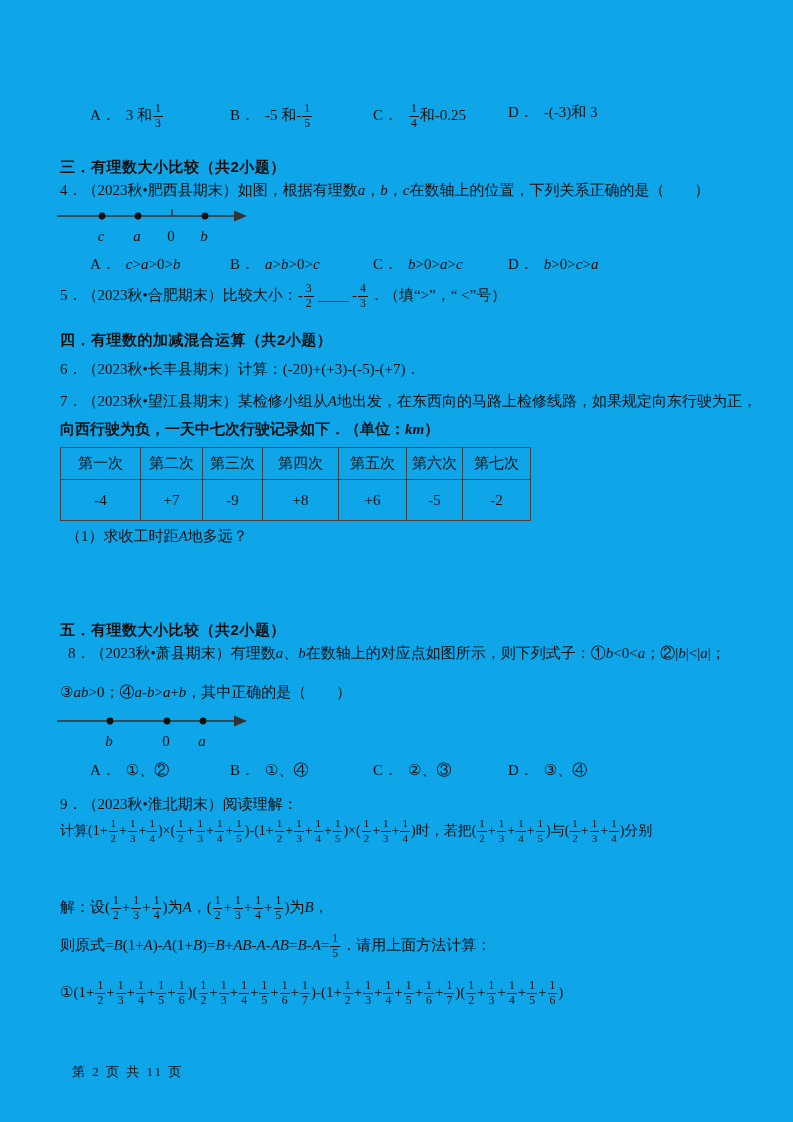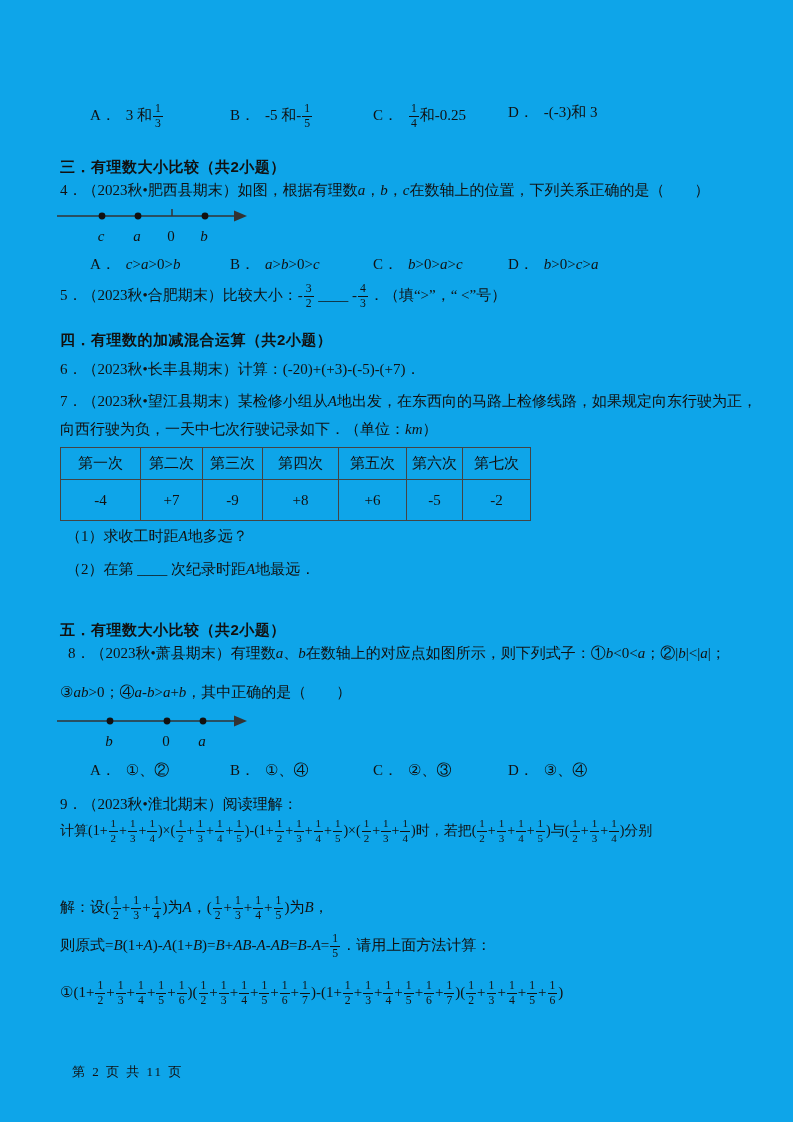--- a/index.html
+++ b/index.html
@@ -72,21 +72,21 @@
     <span class="opt" style="left:508px;"><span class="olabel">D．</span><span><i>b</i>&gt;0&gt;<i>c</i>&gt;<i>a</i></span></span>
   </div>
 
   <div class="abs" style="top:283px;left:60px;">5．（2023秋•合肥期末）比较大小：-<span class="frac"><span class="fn">3</span><span class="fd">2</span></span> ____ -<span class="frac"><span class="fn">4</span><span class="fd">3</span></span>．（填“&gt;”，“ &lt;”号）</div>
 
   <div class="abs heading" style="top:331px;left:60px;">四．有理数的加减混合运算（共2小题）</div>
 
   <div class="abs" style="top:360px;left:60px;">6．（2023秋•长丰县期末）计算：(-20)+(+3)-(-5)-(+7)．</div>
 
   <div class="abs" style="top:392px;left:60px;">7．（2023秋•望江县期末）某检修小组从<i>A</i>地出发，在东西向的马路上检修线路，如果规定向东行驶为正，</div>
-  <div class="abs" style="top:420px;left:60px;">向西行驶为负，一天中七次行驶记录如下．（单位：<i>km</i>）</div>
+  <div class="abs" style="top:420px;left:60px;font-weight:bold;">向西行驶为负，一天中七次行驶记录如下．（单位：<i>km</i>）</div>
 
   <table class="rec abs" style="top:447px;left:60px;width:470px;">
     <colgroup>
       <col style="width:80px">
         <col style="width:62px">
         <col style="width:60px">
         <col style="width:76px">
       <col style="width:68px">
         <col style="width:56px">
         <col style="width:68px">
@@ -107,21 +107,20 @@
       <td>-9</td>
       <td>+8</td>
       <td>+6</td>
       <td>-5</td>
       <td>-2</td>
     </tr>
   </tbody>
     </table>
 
   <div class="abs" style="top:527px;left:66px;">（1）求收工时距<i>A</i>地多远？</div>
-  <div class="abs" style="top:560px;left:66px;">（2）在第 ____ 次纪录时距<i>A</i>地最远．</div>
 
   <div class="abs heading" style="top:621px;left:60px;">五．有理数大小比较（共2小题）</div>
 
   <div class="abs" style="top:644px;left:60px;margin-left:8px;">8．（2023秋•萧县期末）有理数<i>a</i>、<i>b</i>在数轴上的对应点如图所示，则下列式子：①<i>b</i>&lt;0&lt;<i>a</i>；②|<i>b</i>|&lt;|<i>a</i>|；</div>
   <div class="abs" style="top:683px;left:60px;">③<i>ab</i>&gt;0；④<i>a</i>-<i>b</i>&gt;<i>a</i>+<i>b</i>，其中正确的是（　　）</div>
 
   <svg class="abs" style="top:707px;left:57px;" width="200" height="46">
     <line x1="0" y1="14" x2="182" y2="14" stroke="#333" stroke-width="1.5"></line>
     <polygon points="190,14 177,8.5 177,19.5" fill="#333"></polygon>
     <circle cx="53" cy="14" r="3.4" fill="#111"></circle>

